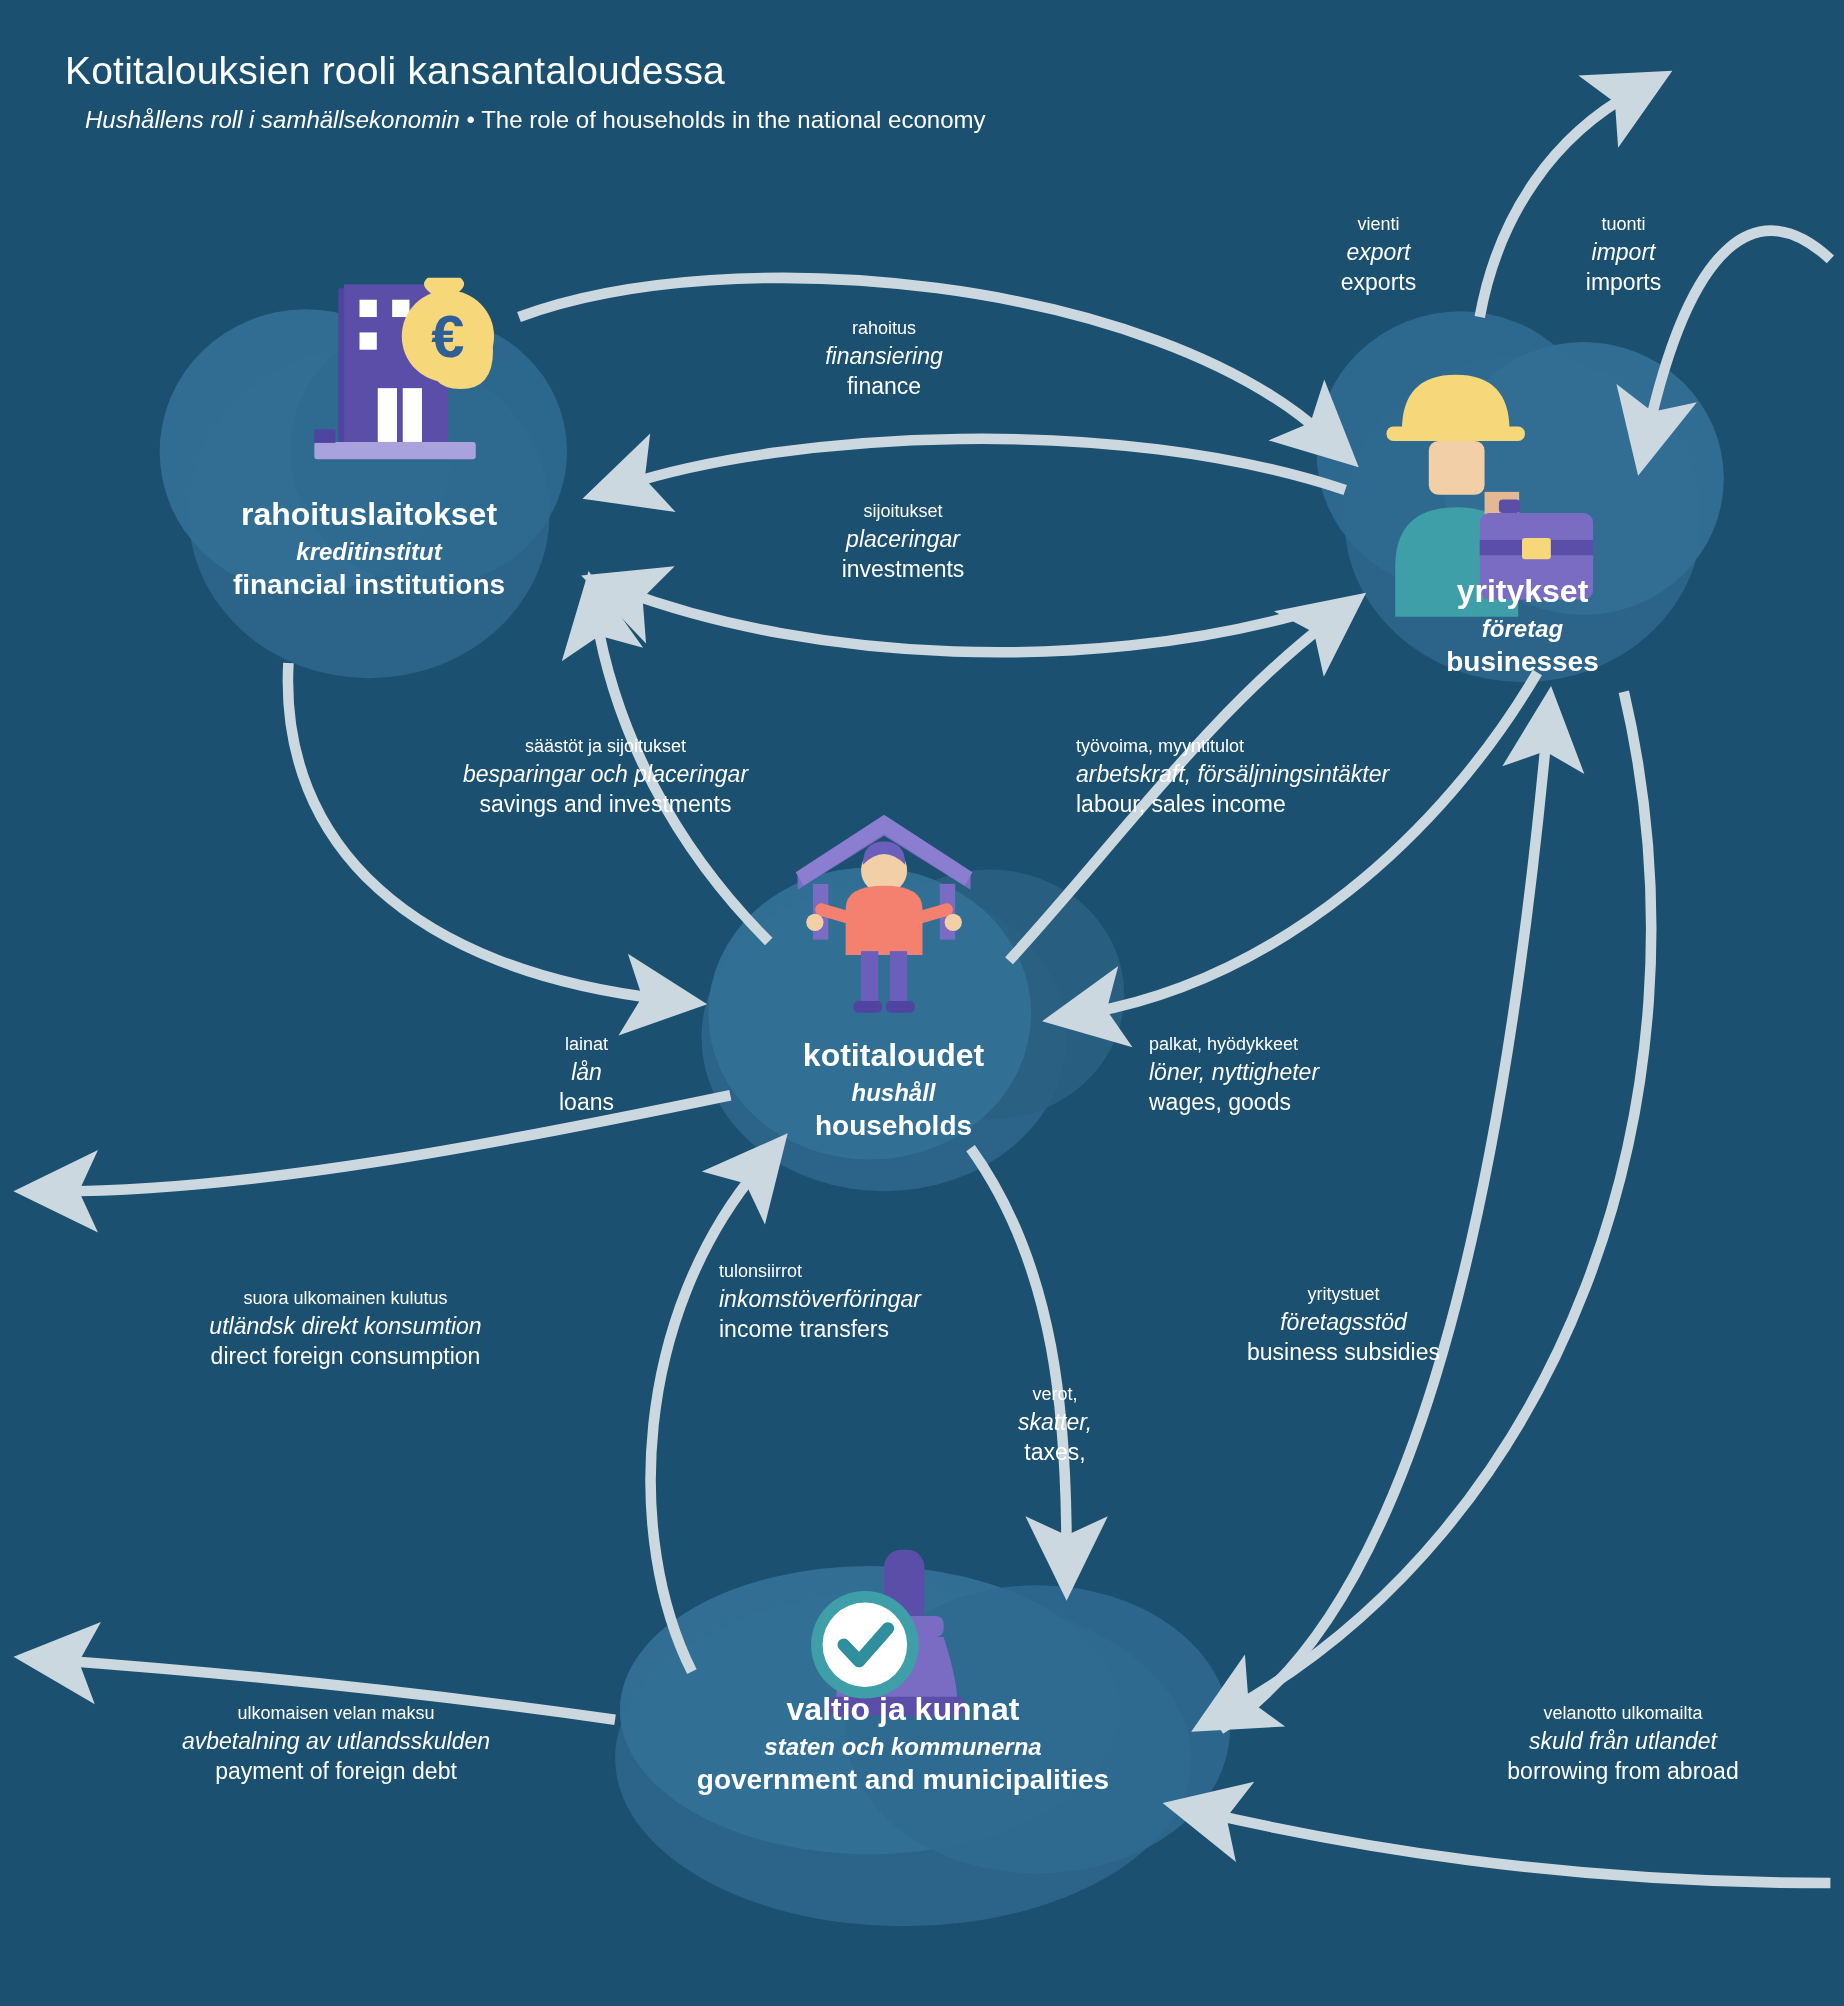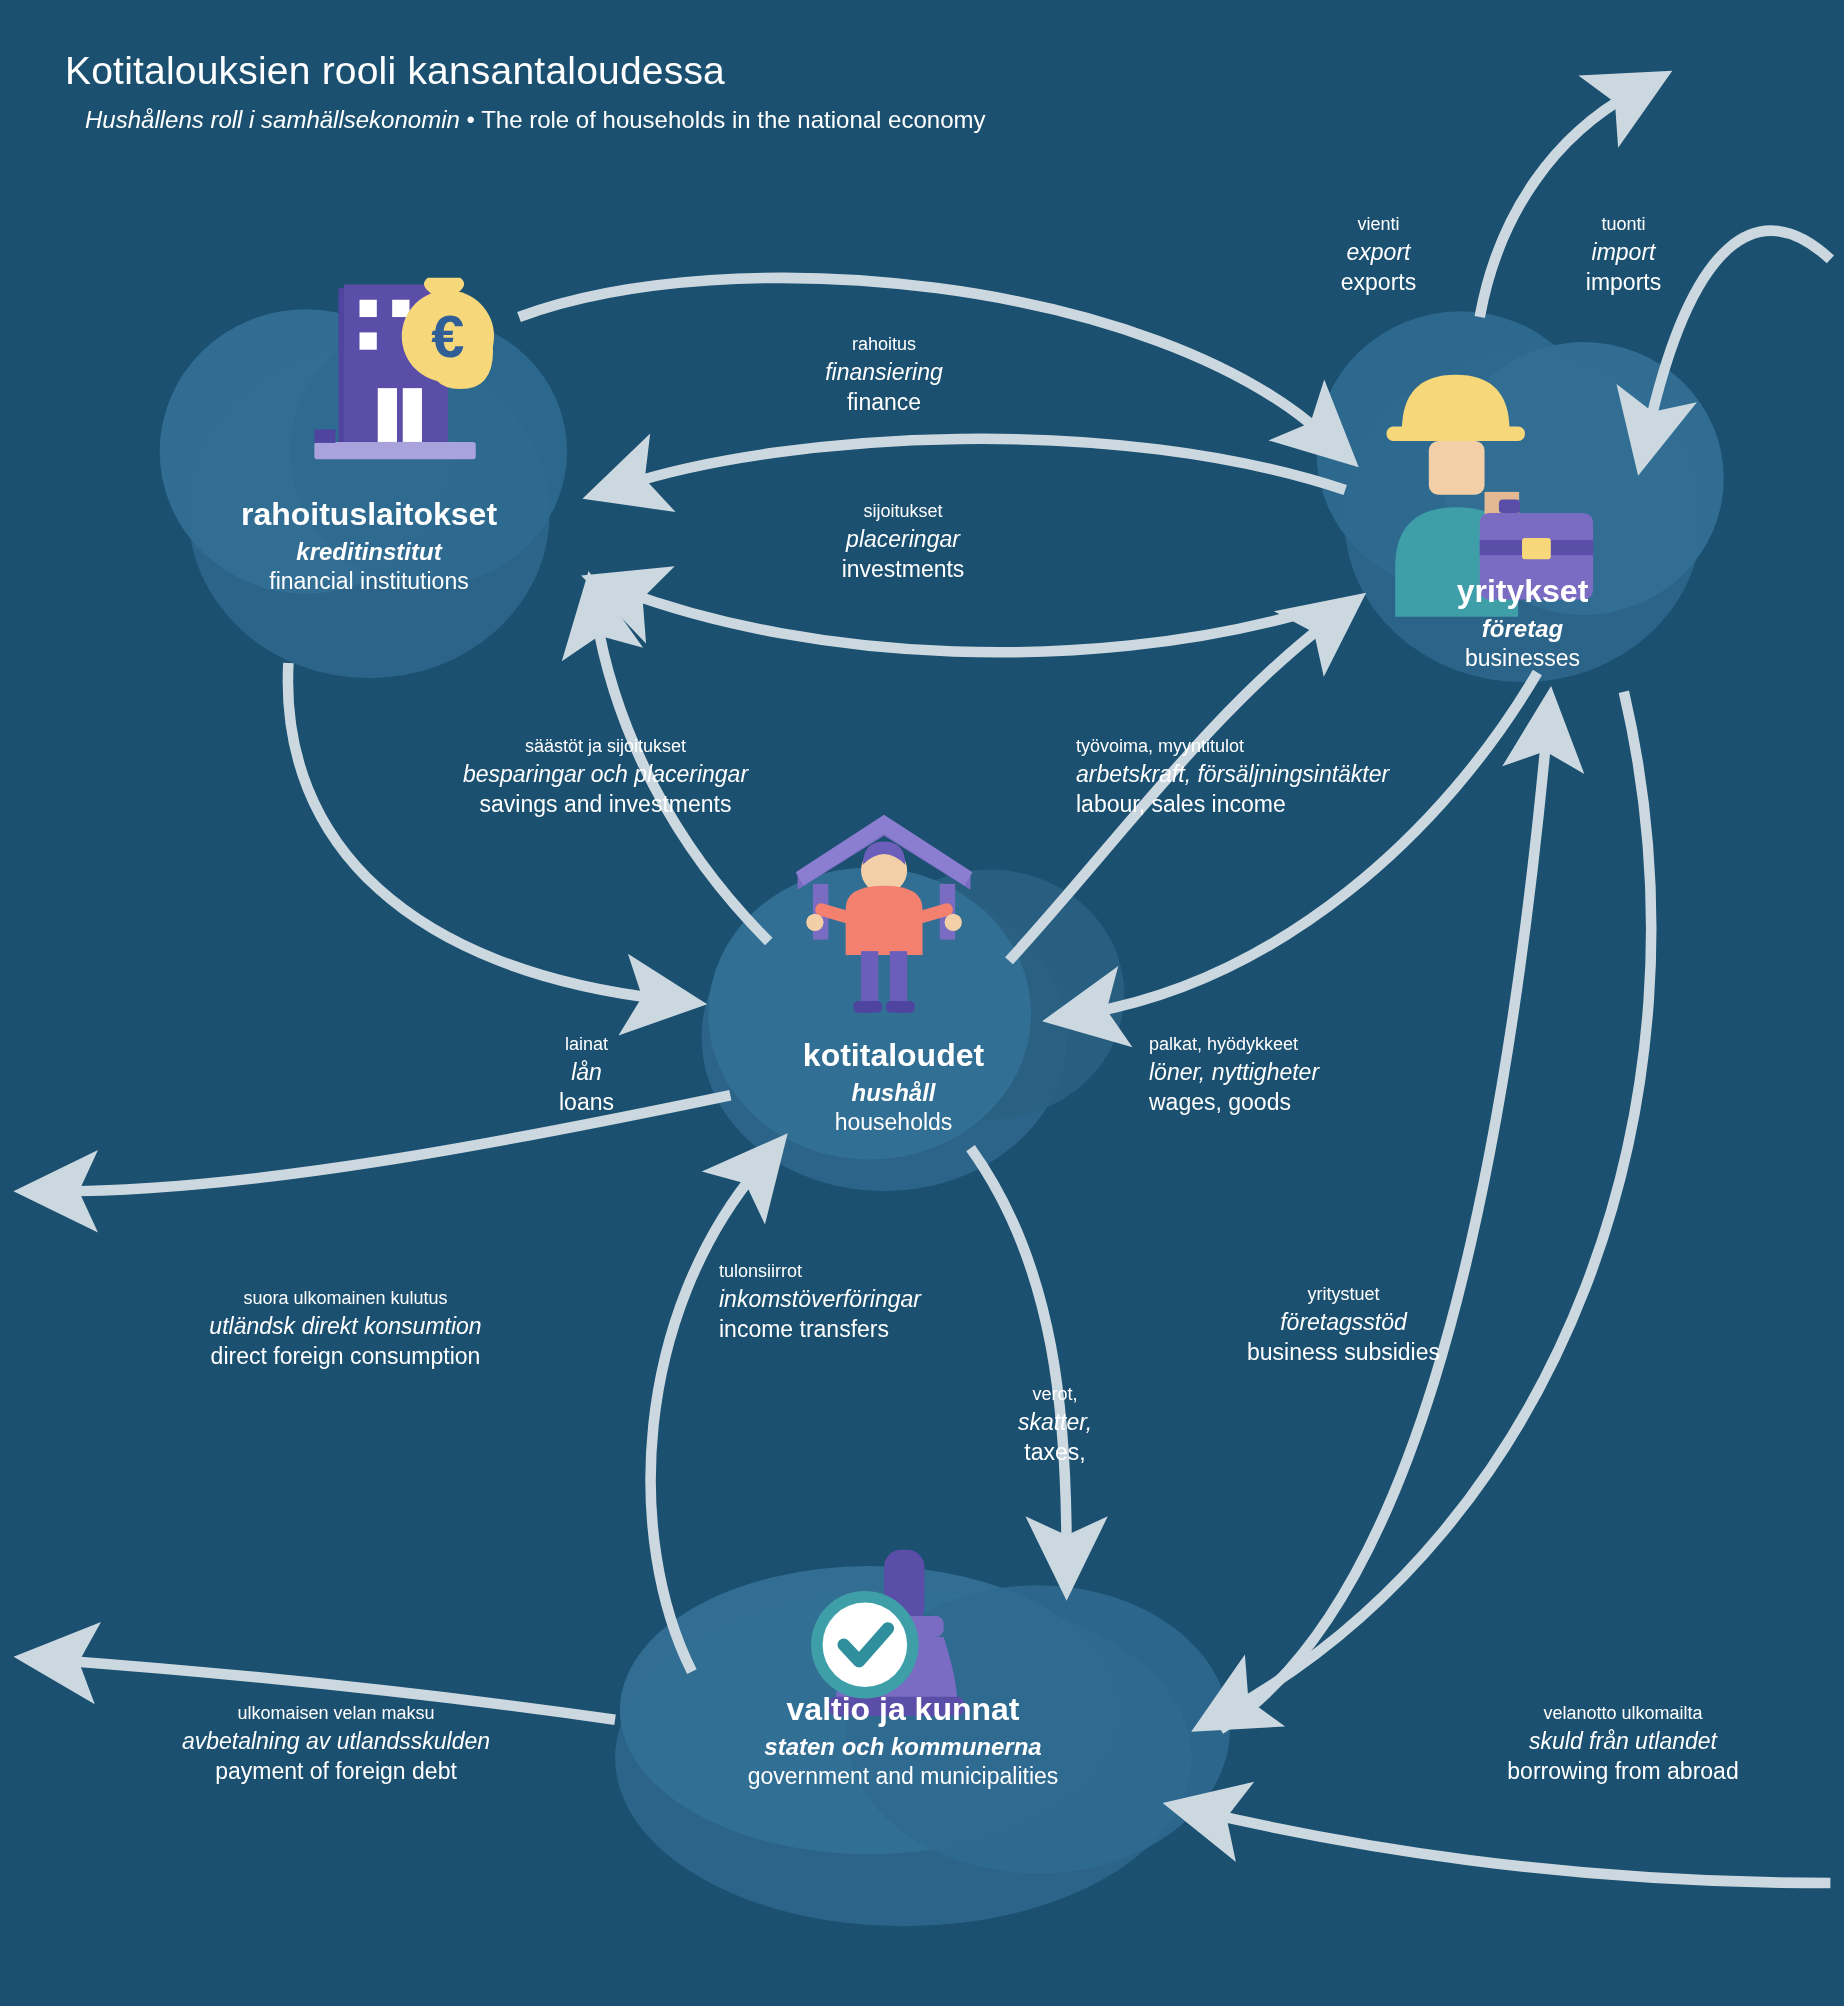--- a/index.html
+++ b/index.html
@@ -16,21 +16,21 @@
   .hdr{position:absolute;left:65px;top:50px;}
   .title{font-size:39px;font-weight:400;letter-spacing:0.2px;line-height:1.1;color:#fff;}
   .subtitle{font-size:24px;line-height:1.3;margin-top:11.5px;color:#fff;}
   .subtitle .sv{font-style:italic;margin-left:20px;}
   .subtitle .sep{font-style:normal;}
   .subtitle .en{font-style:normal;}
 
   .nodelabel{position:absolute;text-align:center;line-height:1.30;}
   .nodelabel .fi{font-size:32px;font-weight:bold;display:block;}
   .nodelabel .sv{font-size:24px;font-weight:bold;font-style:italic;display:block;}
-  .nodelabel .en{font-size:23px;font-weight:normal;display:block;}
+  .nodelabel .en{font-size:28px;font-weight:bold;display:block;}
 
   .edgelabel{position:absolute;line-height:1.32;}
   .edgelabel .fi{font-size:18px;display:block;}
   .edgelabel .sv{font-size:23px;font-style:italic;display:block;}
   .edgelabel .en{font-size:23px;display:block;}
   .ta-c{text-align:center;}
   .ta-l{text-align:left;}
 </style>
 </head>
 <body>
@@ -190,21 +190,21 @@
     <span class="sv">hushåll</span>
     <span class="en">households</span>
   </div>
 
   <div class="nodelabel ta-c" style="left:615px; top:1689px; width:576px;">
     <span class="fi">valtio ja kunnat</span>
     <span class="sv">staten och kommunerna</span>
     <span class="en">government and municipalities</span>
   </div>
 
-  <div class="edgelabel ta-c" style="left:759px; top:317px; width:250px;margin-top:16px;">
+  <div class="edgelabel ta-c" style="left:759px; top:317px; width:250px;">
     <span class="fi">rahoitus</span>
     <span class="sv">finansiering</span>
     <span class="en">finance</span>
   </div>
 
   <div class="edgelabel ta-c" style="left:778px; top:500px; width:250px;">
     <span class="fi">sijoitukset</span>
     <span class="sv">placeringar</span>
     <span class="en">investments</span>
   </div>

